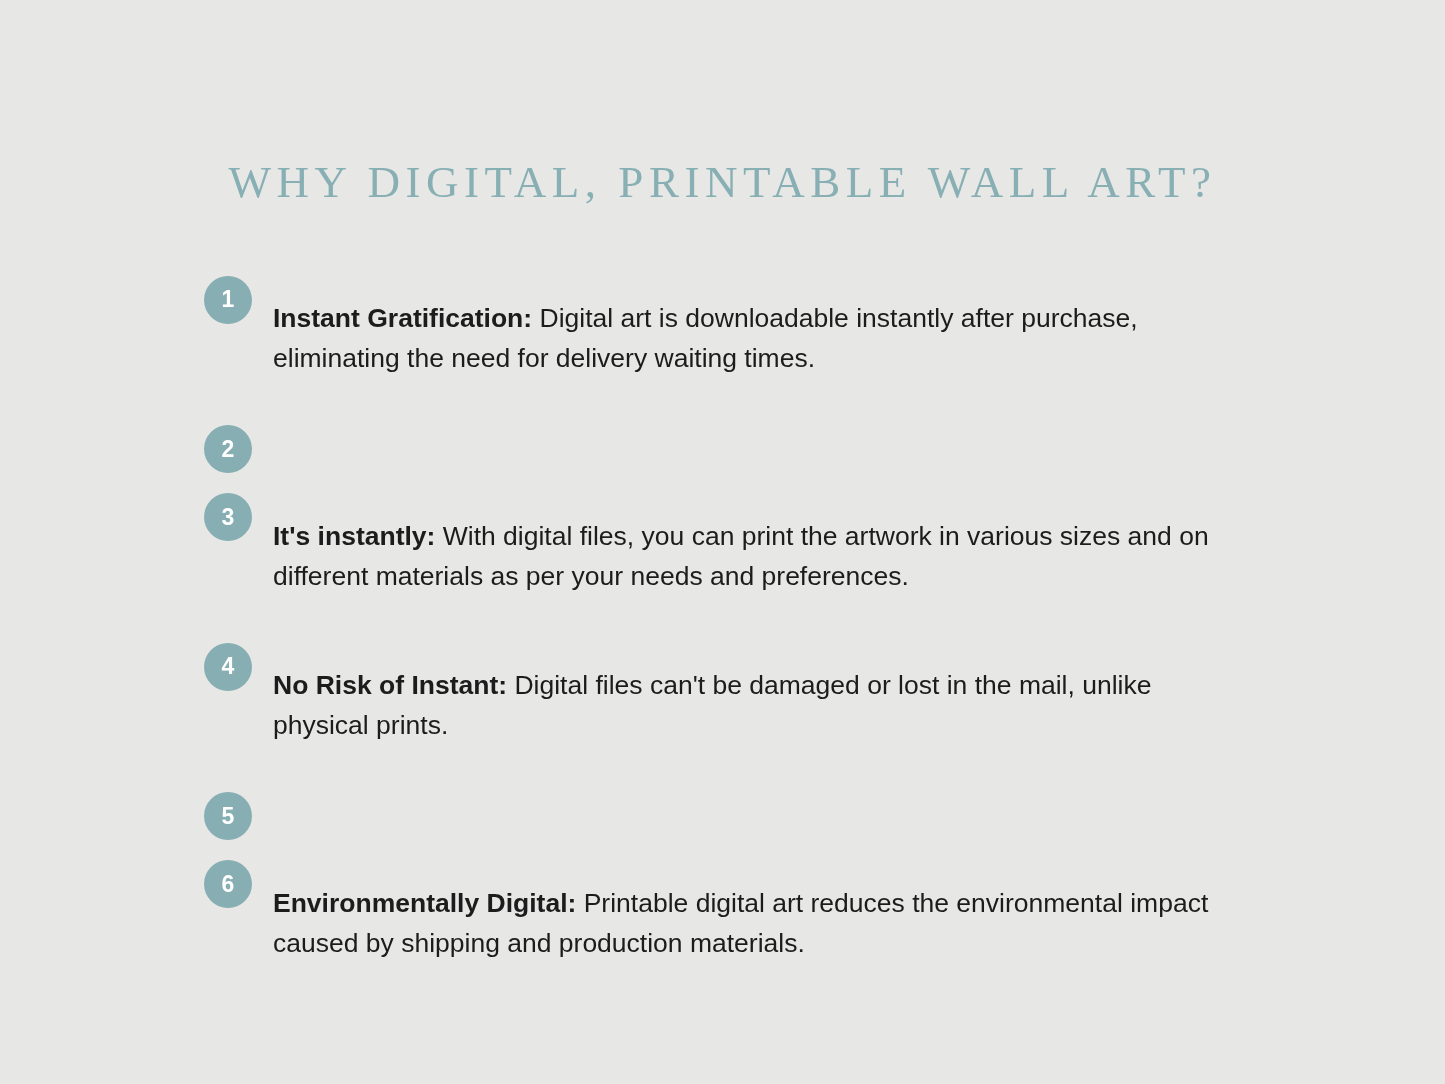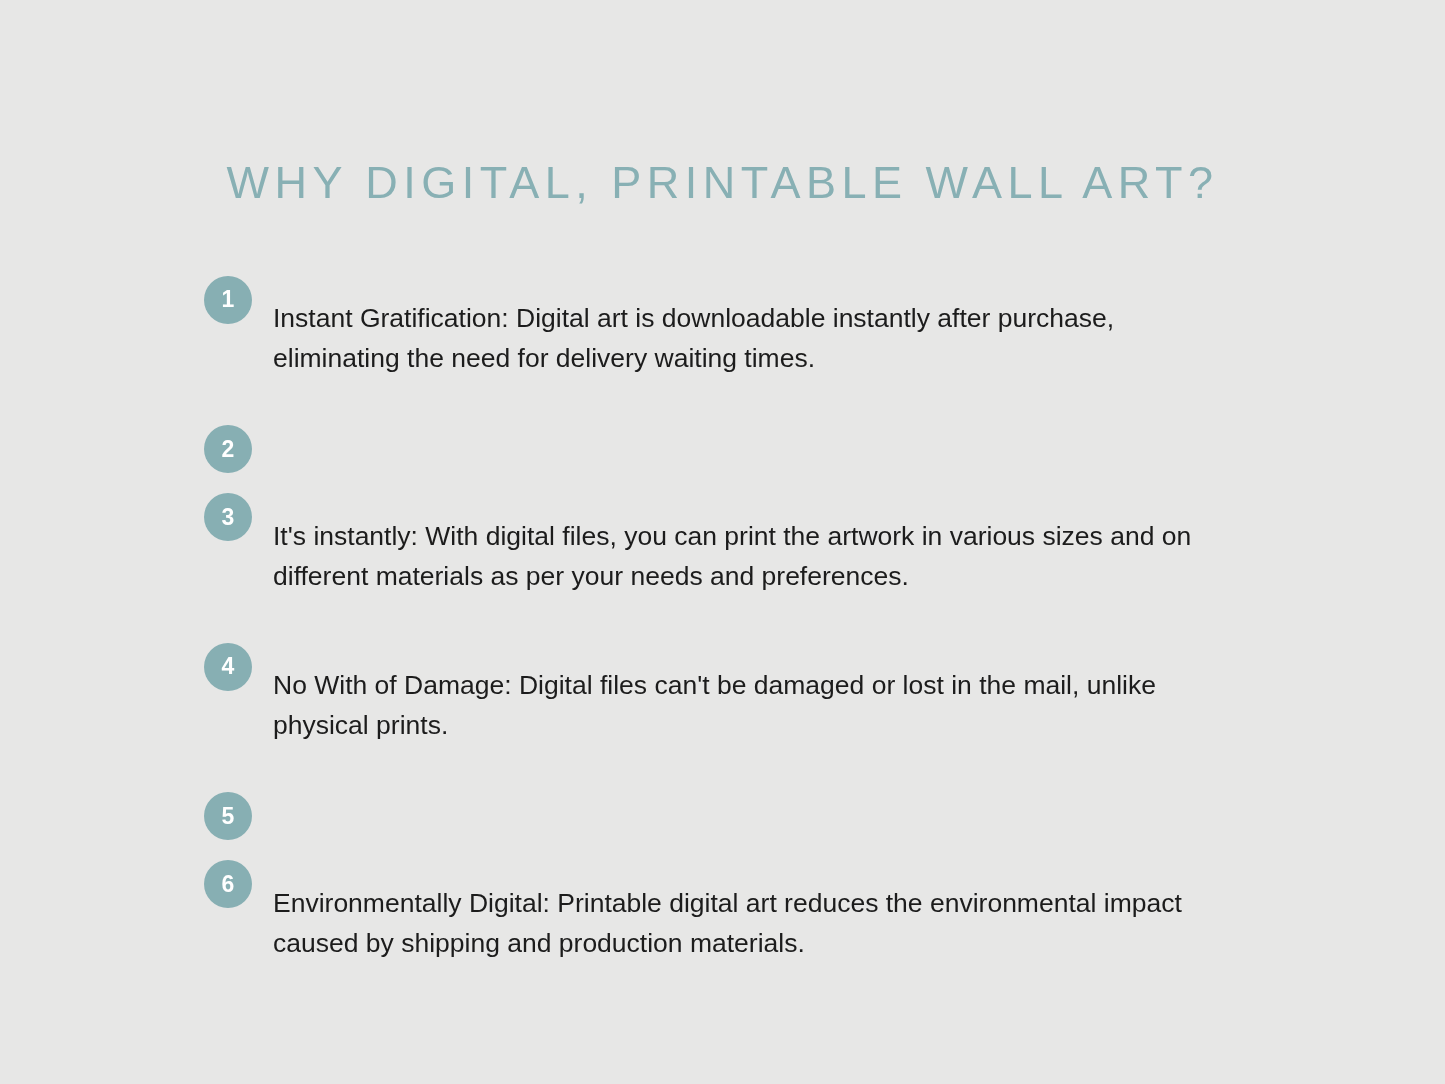--- a/index.html
+++ b/index.html
@@ -14,21 +14,21 @@
     overflow: hidden;
   }
   .page {
     position: relative;
     width: 1445px;
     height: 1084px;
     box-sizing: border-box;
   }
   .heading {
     text-align: center;
-    font-family: Liberation Sans, sans-serif;
+    font-family: Liberation Serif, serif;
     font-size: 45px;
     letter-spacing: 5.5px;
     color: #88b0b4;
     font-weight: 400;
     padding-top: 128px;
     line-height: 1.1;
     white-space: nowrap;
   }
   .list {
     margin: 0;
@@ -58,21 +58,21 @@
     margin-top: 4px;
   }
   .text {
     margin-left: 21px;
     font-size: 26.5px;
     line-height: 1.52;
     color: #1c1c1c;
     max-width: 960px;
   }
   .text b {
-    font-weight: normal;
+    font-weight: bold;
   }
 </style>
 </head>
 <body>
 
 <div class="page">
 
   <h1 class="heading">WHY DIGITAL, PRINTABLE WALL ART?</h1>
 
   <ul class="list">
@@ -91,21 +91,21 @@
     <li class="item">
       <span class="badge">3</span>
       <p class="text">
         <b>It's instantly:</b><span> With digital files, you can print the artwork in various sizes and on different materials as per your needs and preferences.</span>
       </p>
     </li>
 
     <li class="item">
       <span class="badge">4</span>
       <p class="text">
-        <b>No With of Damage:</b><span> Digital files can't be damaged or lost in the mail, unlike physical prints.</span>
+        <b>No Risk of Instant:</b><span> Digital files can't be damaged or lost in the mail, unlike physical prints.</span>
       </p>
     </li>
 
     <li class="item">
       <span class="badge">5</span>
     </li>
 
     <li class="item">
       <span class="badge">6</span>
       <p class="text">

